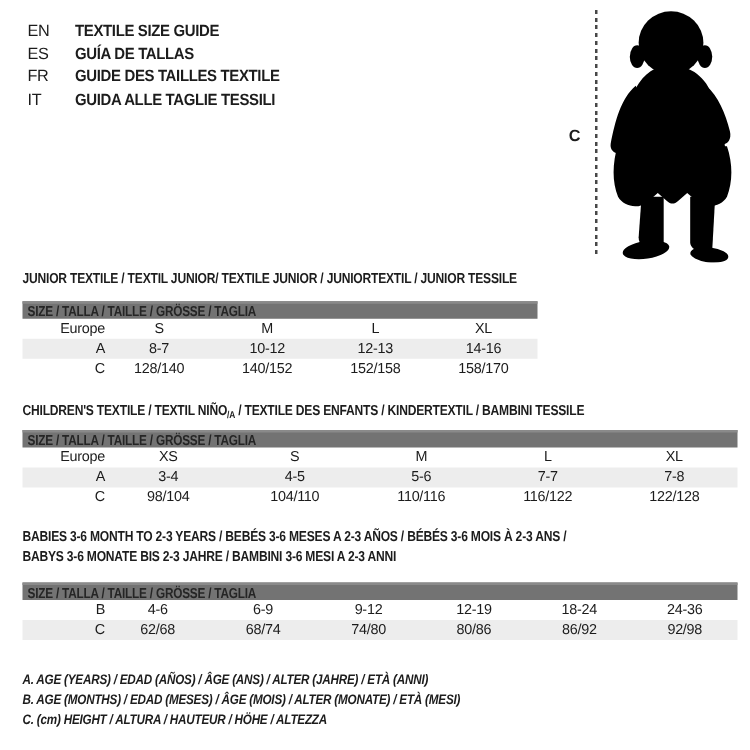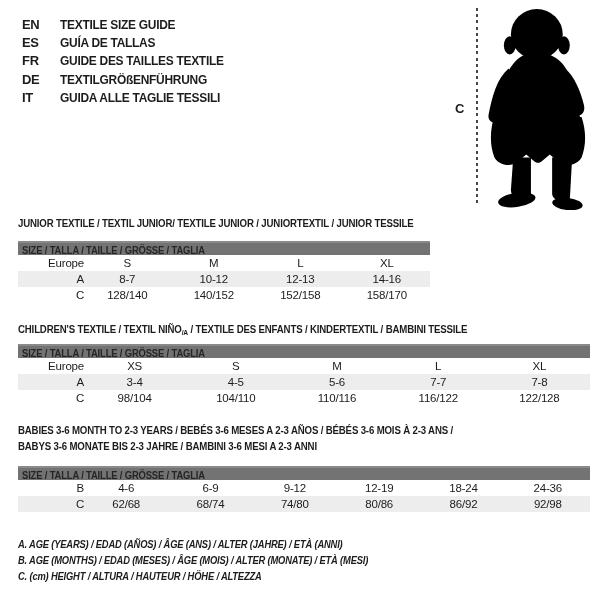--- a/index.html
+++ b/index.html
@@ -3,21 +3,21 @@
 <meta charset="utf-8">
 <style>
   html,body{margin:0;padding:0;background:#ffffff;}
   #canvas{
     position:relative;width:600px;height:600px;background:#ffffff;
     font-family:"Liberation Sans", sans-serif;color:#1c1c1c;overflow:hidden;
   }
   
   .lang-list{position:absolute;left:22px;top:15px;}
   .lang-row{display:flex;height:18.4px;align-items:center;}
-  .lang-code{width:38px;font-weight:bold;font-size:13px;letter-spacing:-0.3px;}
+  .lang-code{width:38px;font-weight:normal;font-size:13px;letter-spacing:-0.3px;}
   .lang-label{font-weight:bold;font-size:13px;letter-spacing:-0.3px;
     display:inline-block;transform:scaleX(0.92);transform-origin:0 50%;white-space:nowrap;}
   
   .height-label{position:absolute;left:455px;top:101px;font-weight:bold;font-size:13px;}
   .height-line{position:absolute;left:476px;top:8px;width:2px;height:198px;
     background-image:repeating-linear-gradient(to bottom,#474747 0px,#474747 3px,transparent 3px,transparent 6.2px);}
   .baby-svg{position:absolute;left:485px;top:8px;width:106px;height:202px;}
   
   .sec-title{position:absolute;left:18px;font-weight:bold;font-size:11.5px;letter-spacing:-0.2px;
     white-space:nowrap;transform:scaleX(0.84);transform-origin:0 0;line-height:14px;}
@@ -47,24 +47,20 @@
       <span class="lang-code">EN</span>
       <span class="lang-label">TEXTILE SIZE GUIDE</span>
     </div>
     <div class="lang-row">
       <span class="lang-code">ES</span>
       <span class="lang-label">GUÍA DE TALLAS</span>
     </div>
     <div class="lang-row">
       <span class="lang-code">FR</span>
       <span class="lang-label">GUIDE DES TAILLES TEXTILE</span>
-    </div>
-    <div class="lang-row">
-      <span class="lang-code">DE</span>
-      <span class="lang-label">TEXTILGRÖßENFÜHRUNG</span>
     </div>
     <div class="lang-row">
       <span class="lang-code">IT</span>
       <span class="lang-label">GUIDA ALLE TAGLIE TESSILI</span>
     </div>
   </div>
 
   <div class="height-label">C</div>
   <div class="height-line"></div>
   <svg class="baby-svg" viewBox="0 0 90 200" preserveAspectRatio="none">

